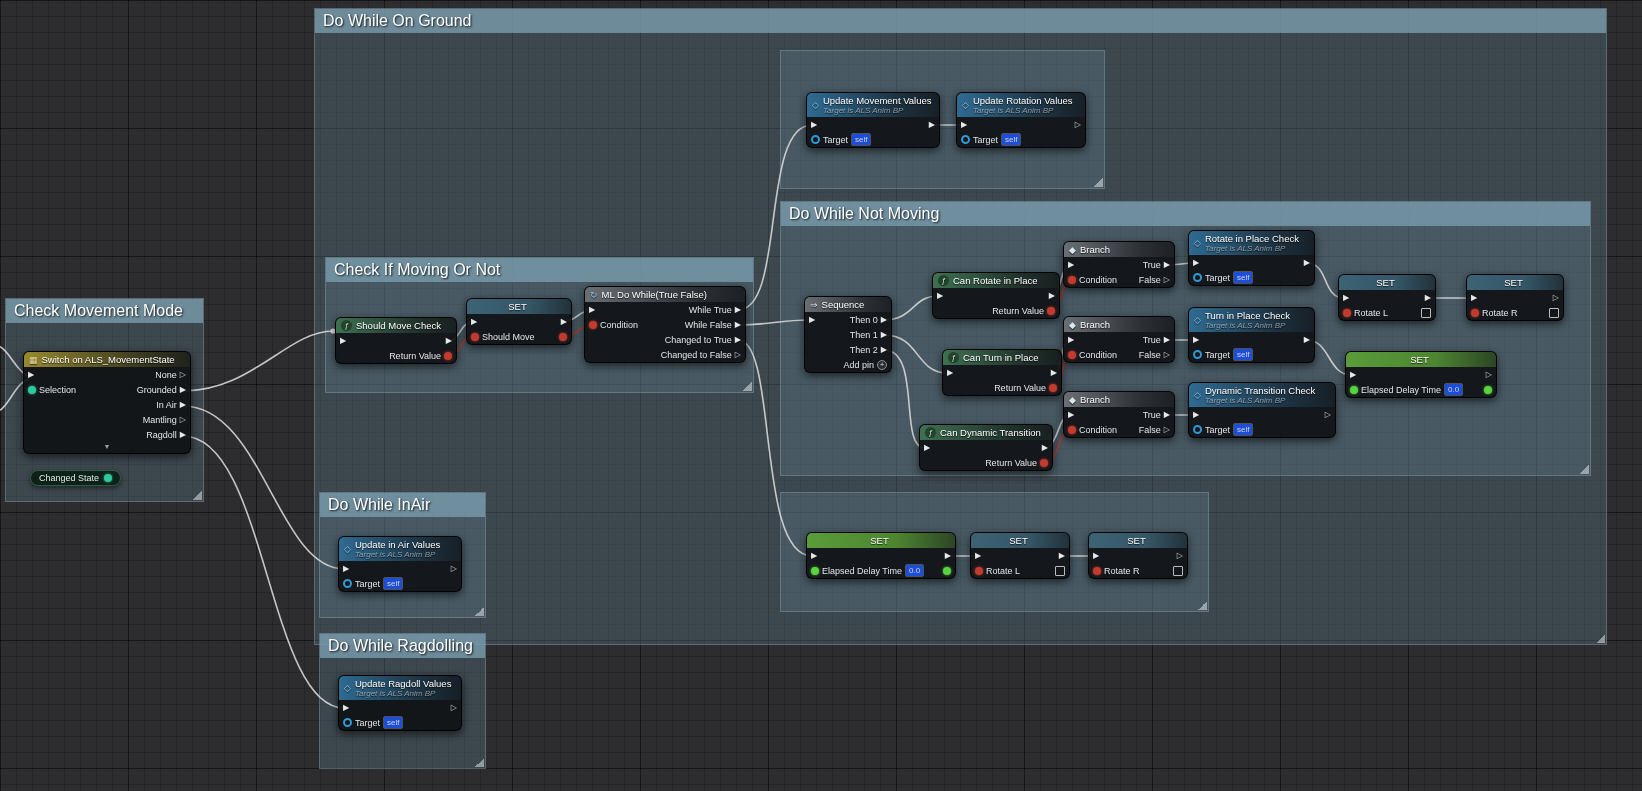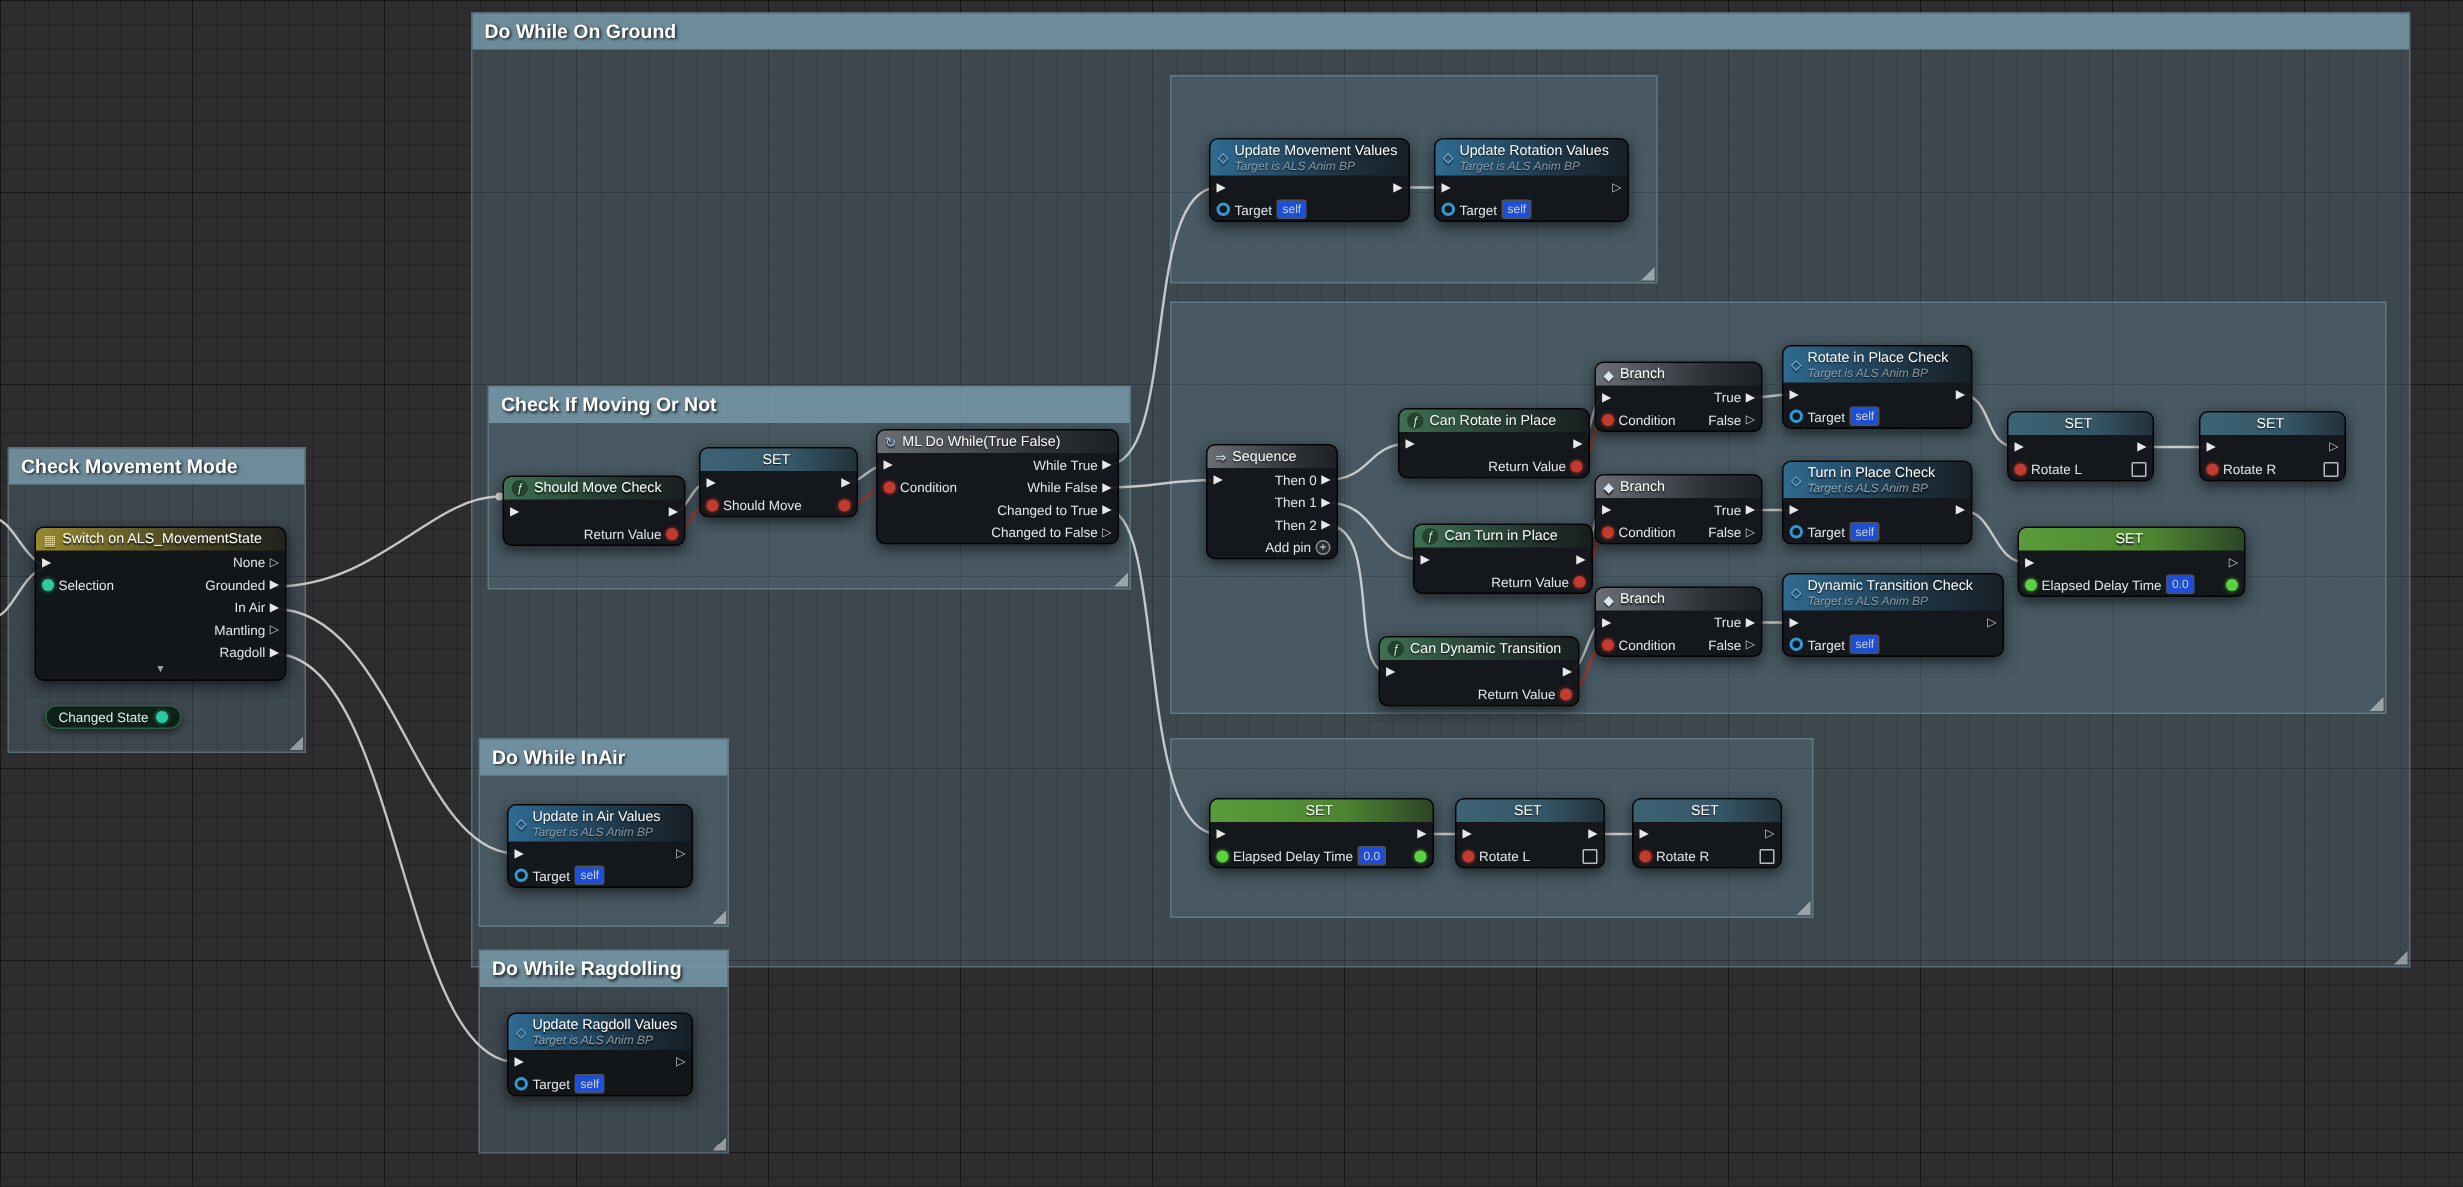--- a/index.html
+++ b/index.html
@@ -11,21 +11,21 @@
     background-image:
       linear-gradient(rgba(0,0,0,.38) 1px, transparent 1px),
       linear-gradient(90deg, rgba(0,0,0,.38) 1px, transparent 1px),
       linear-gradient(rgba(0,0,0,.18) 1px, transparent 1px),
       linear-gradient(90deg, rgba(0,0,0,.18) 1px, transparent 1px);
     background-size:128px 128px,128px 128px,16px 16px,16px 16px;
   }
   
   .comment{position:absolute;z-index:1;background:rgba(98,132,150,.30);border:1px solid rgba(145,175,190,.35)}
   .comment-header{height:24px;line-height:24px;padding:0 8px;background:rgba(122,156,173,.80);
-    color:#fff;font-weight:bold;font-size:13px;text-shadow:1px 1px 2px rgba(0,0,0,.85);
+    color:#fff;font-weight:normal;font-size:16px;text-shadow:1px 1px 2px rgba(0,0,0,.85);
     white-space:nowrap;overflow:hidden}
   .handle{position:absolute;right:1px;bottom:1px;width:10px;height:10px;
     background:linear-gradient(135deg, transparent 55%, rgba(255,255,255,.45) 55%)}
   
   .node{position:absolute;z-index:3;background:rgba(17,19,22,.94);border:1px solid rgba(0,0,0,.85);
     border-radius:6px;box-shadow:0 3px 9px rgba(0,0,0,.6);color:#dfe3e6}
   .nhead{display:flex;align-items:center;gap:4px;padding:2px 8px 2px 5px;border-radius:5px 5px 0 0;
     color:#fff;text-shadow:0 1px 1px rgba(0,0,0,.8);white-space:nowrap;overflow:hidden}
   .nhead .t{font-size:9.5px;font-weight:normal;line-height:11px}
   .nhead .sub{font-size:8px;font-weight:normal;font-style:italic;color:rgba(230,240,250,.55);line-height:9px}
@@ -74,20 +74,21 @@
 <div id="canvas">
 
   <div class="comment" style="left:314px;top:8px;width:1293px;height:637px">
     <div class="comment-header">Do While On Ground</div>
     <div class="handle"></div>
   </div>
   <div class="comment" style="left:780px;top:50px;width:325px;height:139px">
     <div class="handle"></div>
   </div>
   <div class="comment" style="left:780px;top:201px;width:811px;height:275px">
+    <div class="comment-header">Do While Not Moving</div>
     <div class="handle"></div>
   </div>
   <div class="comment" style="left:325px;top:257px;width:429px;height:136px">
     <div class="comment-header">Check If Moving Or Not</div>
     <div class="handle"></div>
   </div>
   <div class="comment" style="left:5px;top:298px;width:199px;height:204px">
     <div class="comment-header">Check Movement Mode</div>
     <div class="handle"></div>
   </div>

